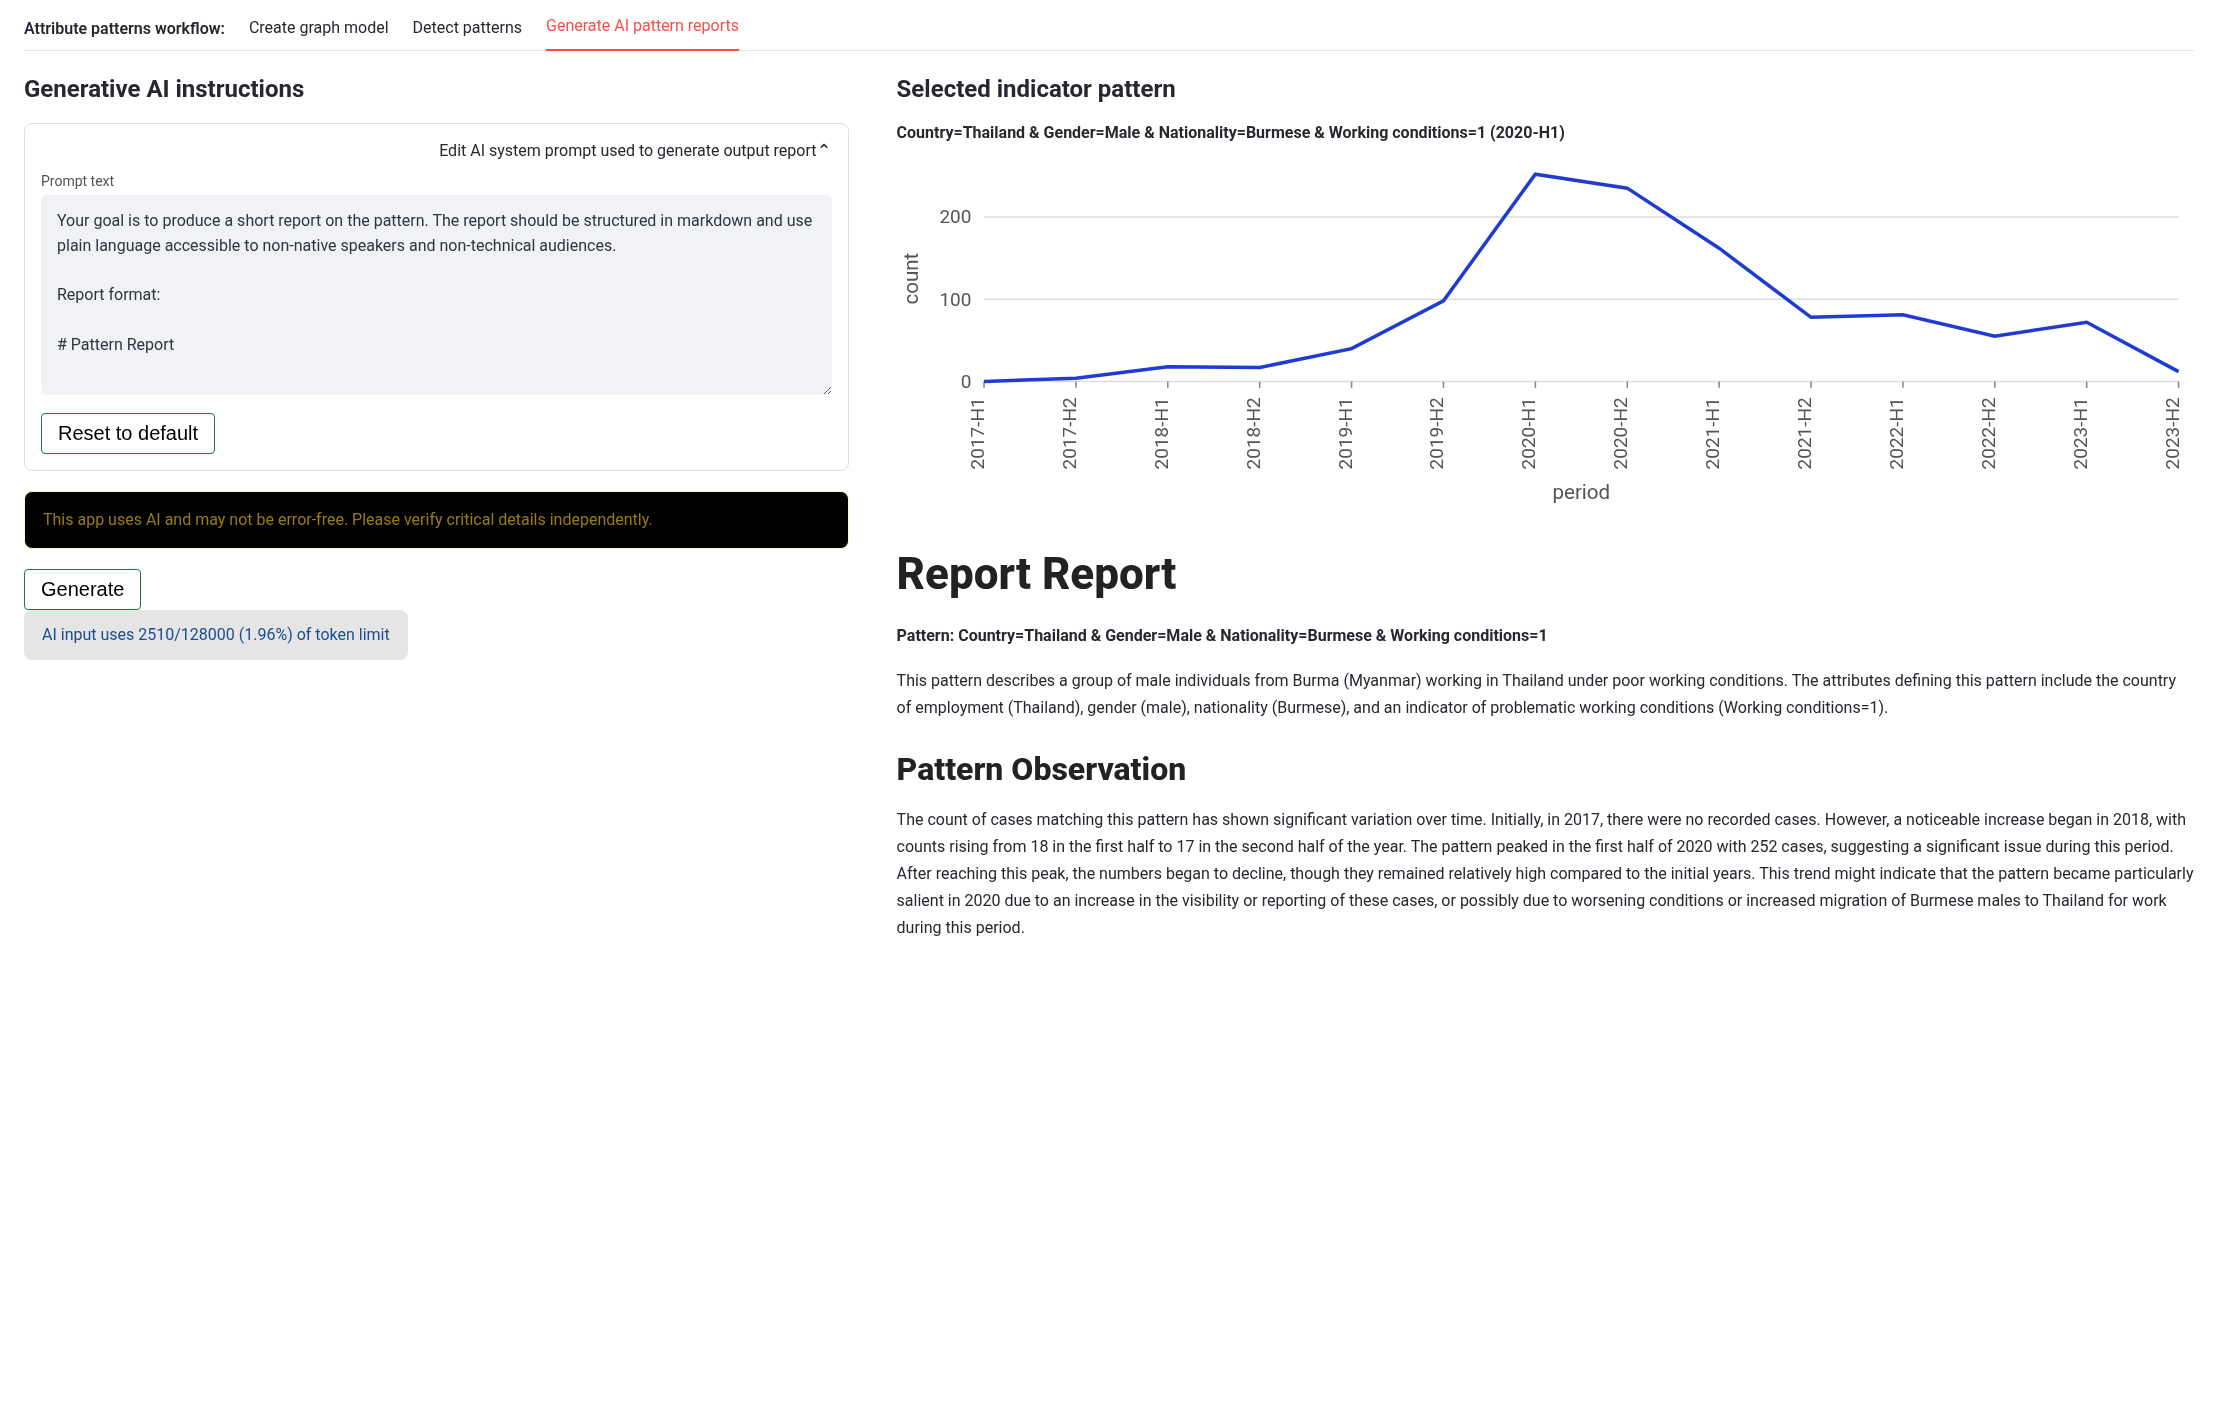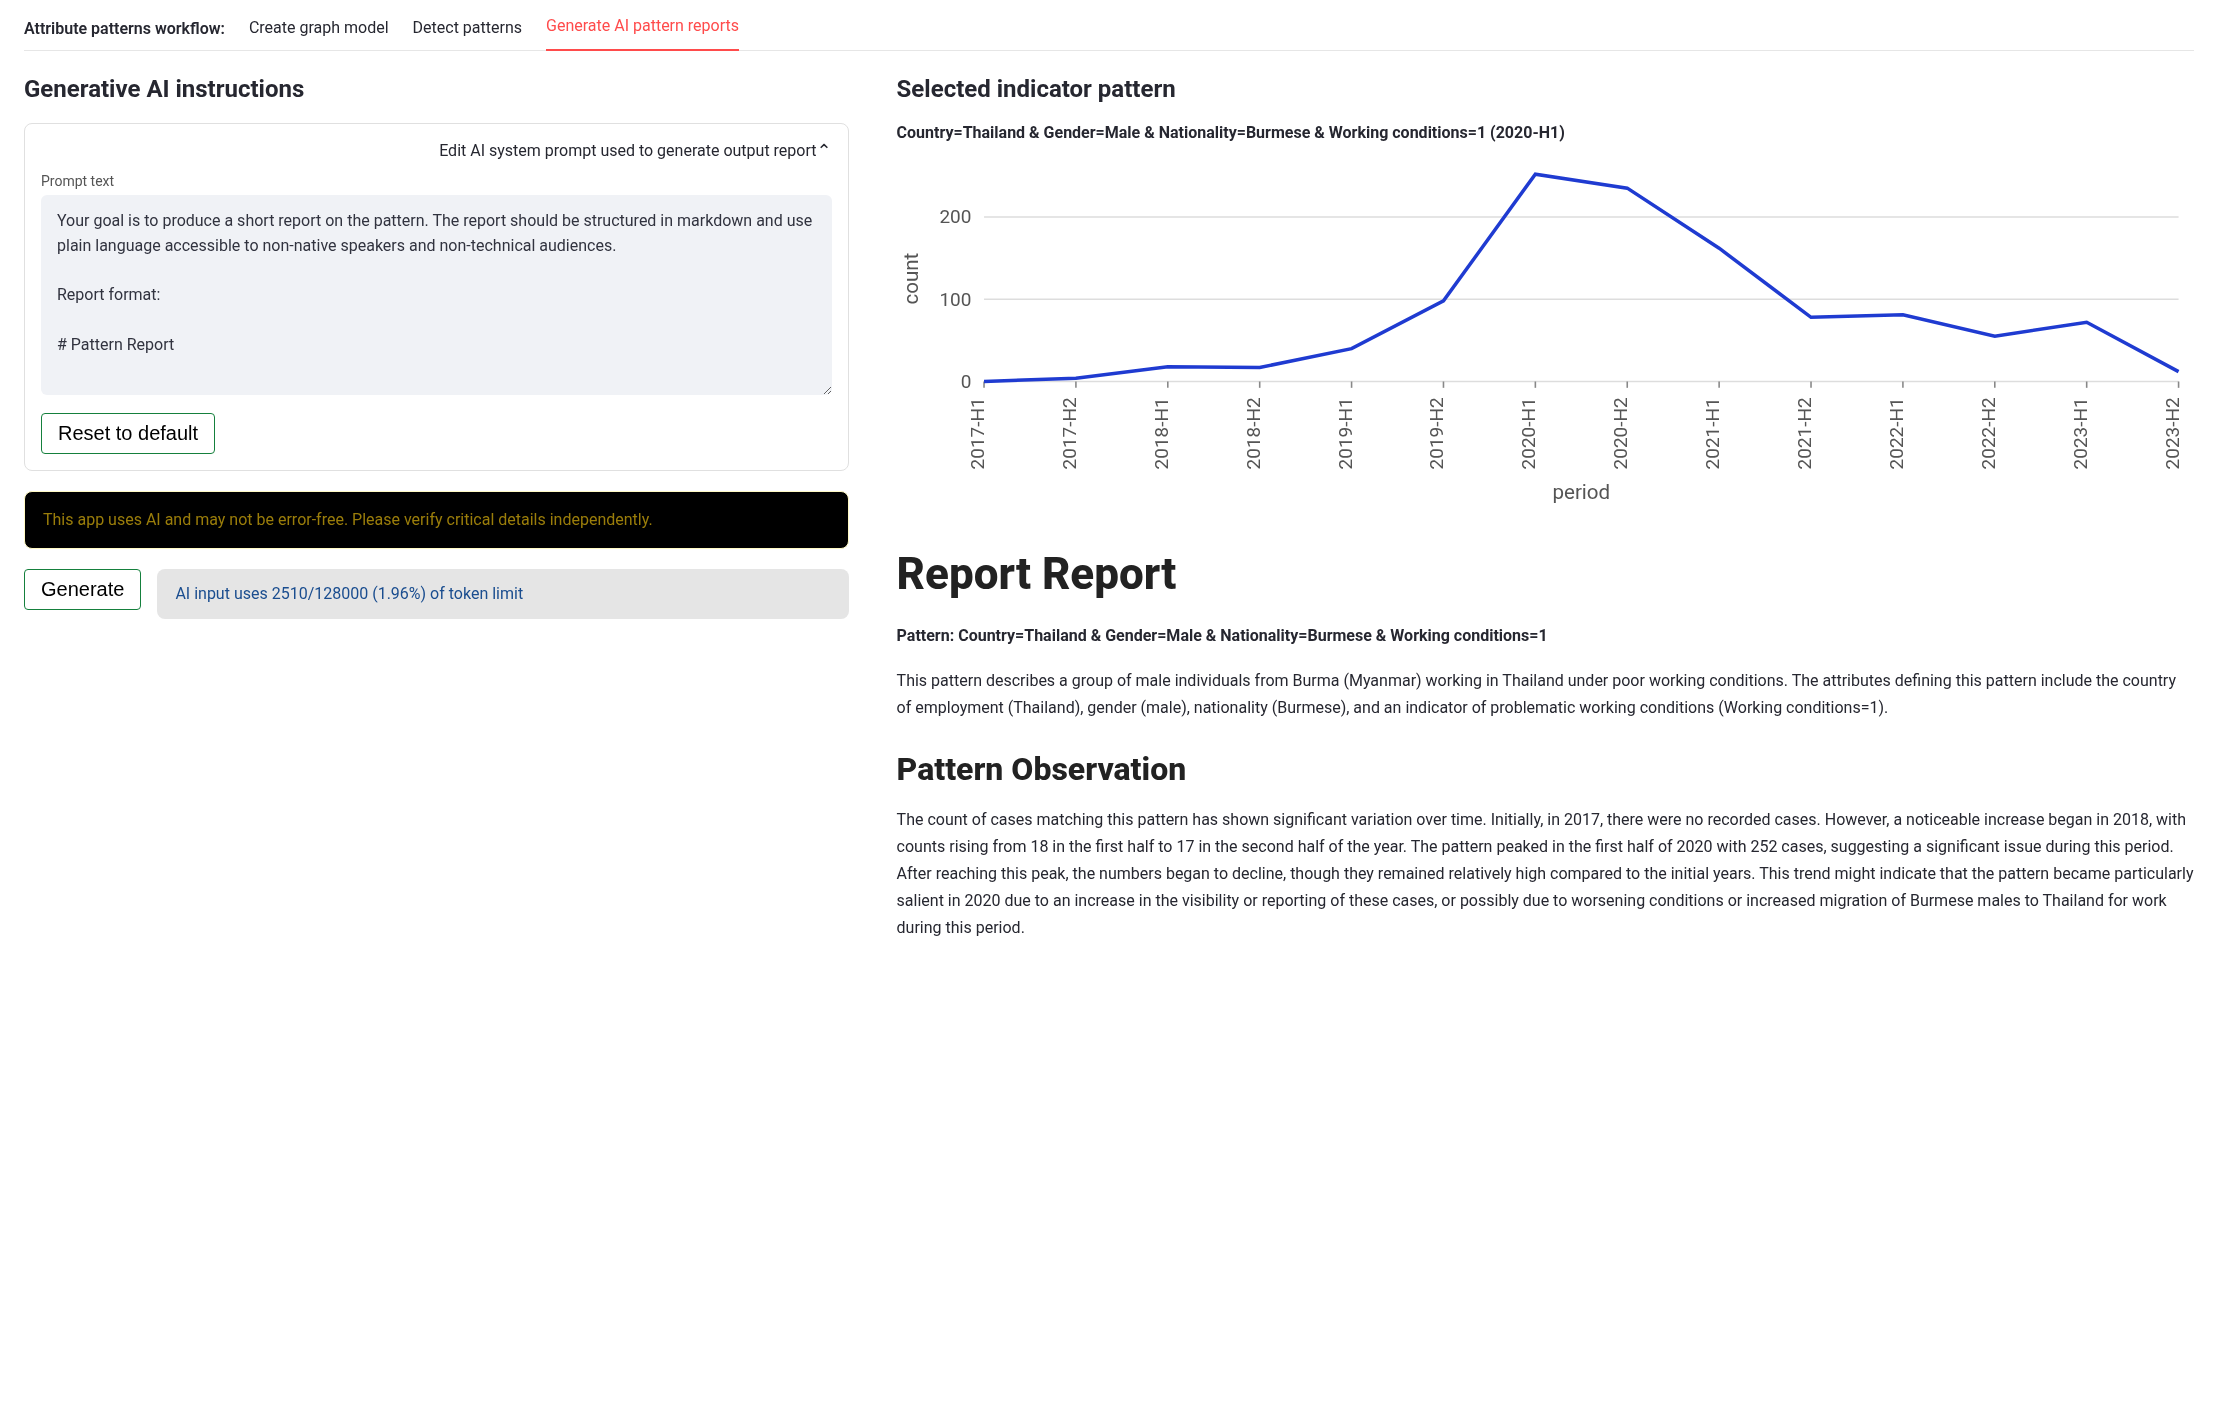--- a/index.html
+++ b/index.html
@@ -67,21 +67,21 @@
   .warning-box {
     background: #000000;
     border: 1px solid #fff9c4;
     color: #9a7d0a;
     padding: 16px 18px;
     border-radius: 8px;
     font-size: 16px;
     line-height: 1.5;
     margin-bottom: 20px;
   }
-  .gen-row { display: flex; gap: 16px; align-items: flex-start; }
+  .gen-row { display: flex; align-items: flex-start; flex-direction: column; }
   .info-box {
     background: #e5e5e5;
     color: #1a4d8f;
     padding: 14px 18px;
     border-radius: 8px;
     font-size: 16px;
     line-height: 1.4;
     flex: 1;
   }
   .pattern-title { font-size: 16px; font-weight: 700; margin-bottom: 18px; }

